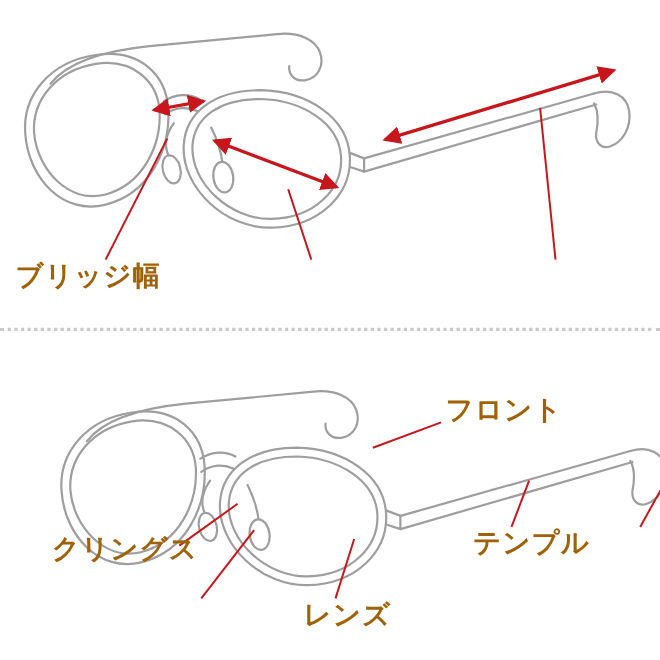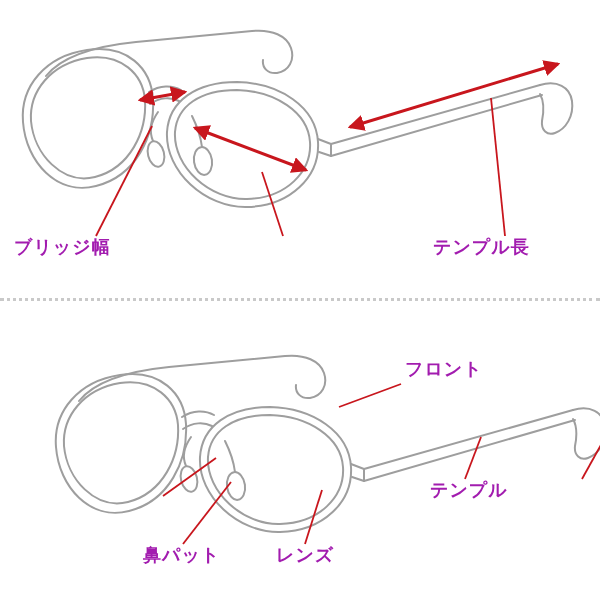--- a/index.html
+++ b/index.html
@@ -5,22 +5,22 @@
   * { margin:0; padding:0; box-sizing:border-box; }
   html,body { background:#ffffff; }
   body { font-family:"Liberation Sans", sans-serif; }
   .page { position:relative; width:600px; height:600px; background:#ffffff; overflow:hidden; }
   .panel { position:absolute; left:0; width:600px; height:300px; }
   .panel-top { top:0; }
   .panel-bottom { top:300px;margin-left:33px; }
   .art { position:absolute; left:0; top:0; width:600px; height:300px; }
   .label {
     position:absolute;
-    color:#a21caf;
-    font-size:18px;
+    color:#a16207;
+    font-size:25px;
     font-weight:600;
     letter-spacing:1px;
     white-space:nowrap;
     line-height:1.1;
     text-align:right;
   }
   .divider {
     position:absolute; top:298px; left:0; width:600px; height:0;
     border-top:3px dotted #c9c9c9;
   }
@@ -70,36 +70,35 @@
         <line class="arrow" x1="195" y1="128" x2="306" y2="170" marker-start="url(#ah)" marker-end="url(#ah)"></line>
         <line class="arrow" x1="350" y1="127" x2="558" y2="64" marker-start="url(#ah)" marker-end="url(#ah)"></line>
       </g>
       <g>
         <line class="leader" x1="96" y1="236" x2="152" y2="126"></line>
         <line class="leader" x1="283" y1="236" x2="262" y2="172"></line>
         <line class="leader" x1="505" y1="236" x2="491" y2="98"></line>
       </g>
     </svg>
     <div class="label" style="left:14px; top:238px">ブリッジ幅</div>
-    <div class="label" style="left:433px; top:238px">テンプル長</div>
   </section>
 
   <div class="divider"></div>
 
   <section class="panel panel-bottom">
     <svg class="art" viewBox="0 0 600 300">
       <use href="#glasses-art" transform="translate(0,25)"></use>
       <g>
         <line class="leader" x1="368" y1="84" x2="306" y2="107"></line>
         <line class="leader" x1="130" y1="196" x2="183" y2="158"></line>
         <line class="leader" x1="150" y1="244" x2="198" y2="182"></line>
         <line class="leader" x1="272" y1="244" x2="289" y2="190"></line>
         <line class="leader" x1="432" y1="179" x2="448" y2="137"></line>
         <line class="leader" x1="549" y1="179" x2="569" y2="143"></line>
       </g>
     </svg>
     <div class="label" style="left:372px; top:60px">フロント</div>
-    <div class="label" style="left:110px; top:246px">鼻パット</div>
+    <div class="label" style="left:14px;  top:186px">クリングス</div>
     <div class="label" style="left:243px; top:246px">レンズ</div>
     <div class="label" style="left:397px; top:181px">テンプル</div>
   </section>
 
 </div>
 
 </body></html>

